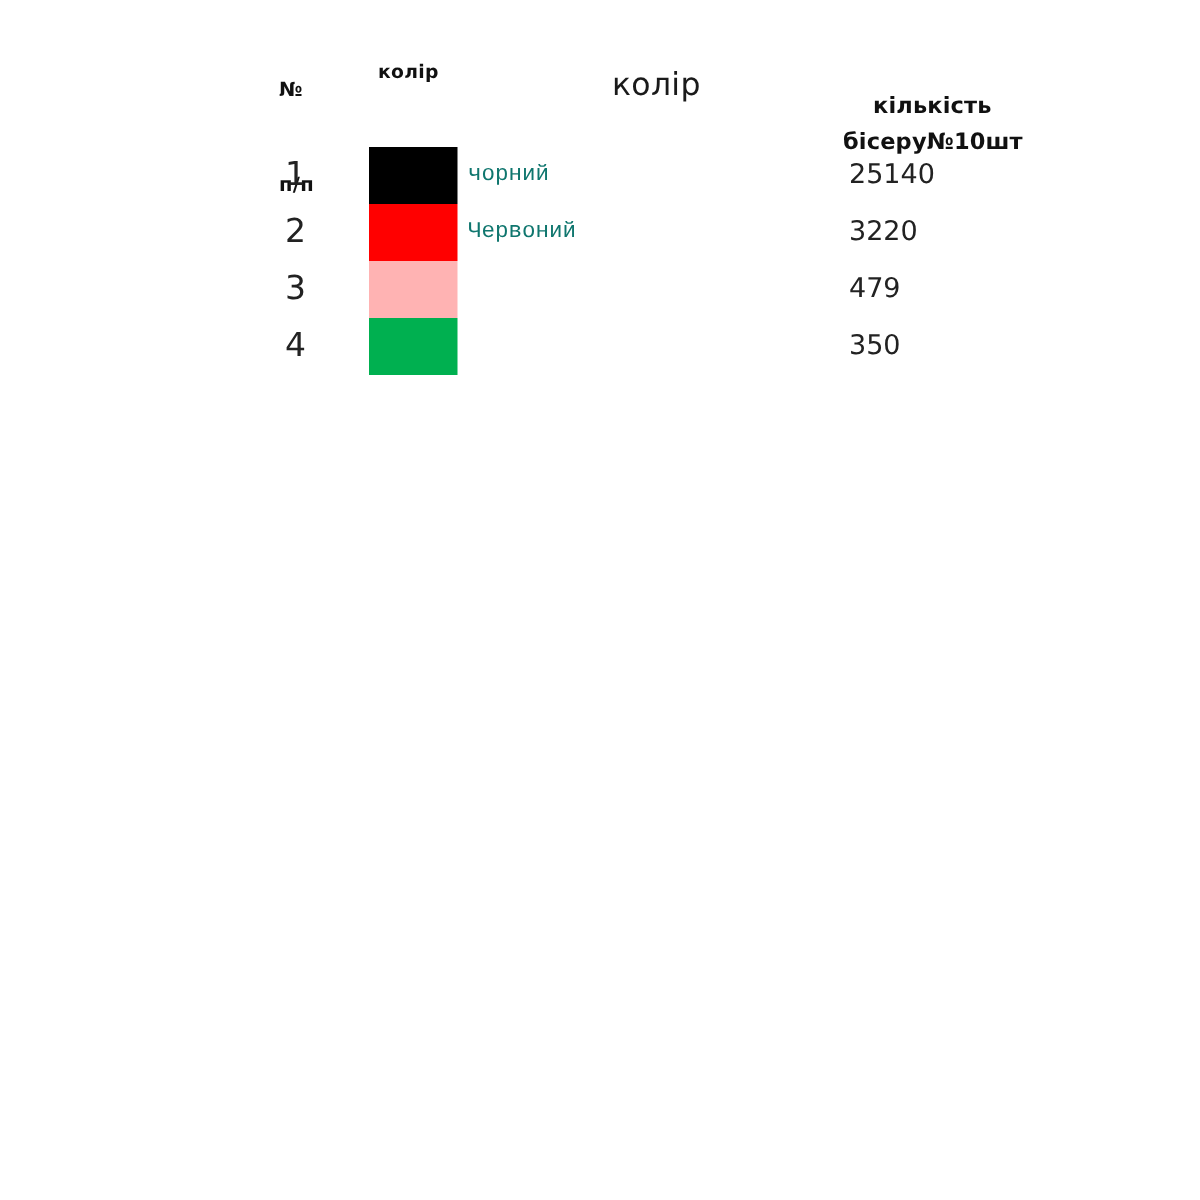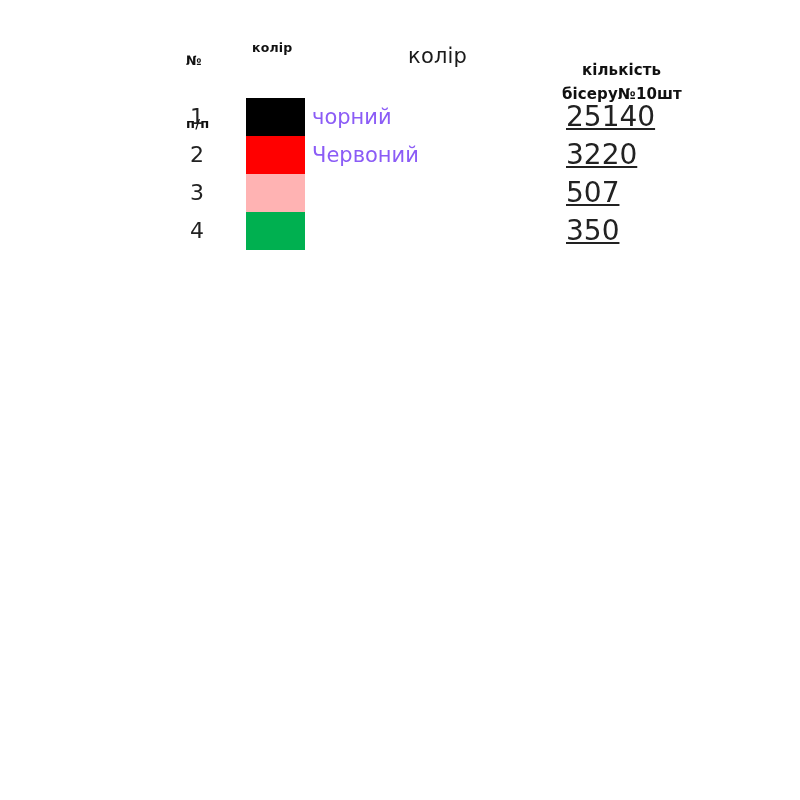--- a/index.html
+++ b/index.html
@@ -105,34 +105,34 @@
     top: 0;
     width: 59px;
     height: 38px;
   }
   .cell-name {
     position: absolute;
     left: 312px;
     top: 0;
     height: 38px;
     line-height: 38px;
-    font-size: 21px;
-    color: #8b5cf6;
+    font-size: 15px;
+    color: #0f766e;
     white-space: nowrap;
+    font-family: Liberation Mono, monospace;
   }
   .cell-qty {
     position: absolute;
     left: 566px;
     top: 0;
     height: 38px;
     line-height: 38px;
-    font-size: 28px;
+    font-size: 18px;
     color: #222222;
     white-space: nowrap;
-    text-decoration: underline;
   }
 </style>
 </head>
 <body>
 
 <div id="canvas">
 
   <div class="hdr-np">
     <span class="l1">№</span>
     <span class="l2">п/п</span>
@@ -156,21 +156,21 @@
       </div>
       <div class="row">
         <div class="cell-index">2</div>
         <div class="cell-swatch" style="background: rgb(255, 0, 0);"></div>
         <div class="cell-name">Червоний</div>
         <div class="cell-qty">3220</div>
       </div>
       <div class="row">
         <div class="cell-index">3</div>
         <div class="cell-swatch" style="background: rgb(255, 179, 179);"></div>
-        <div class="cell-qty">507</div>
+        <div class="cell-qty">479</div>
       </div>
       <div class="row">
         <div class="cell-index">4</div>
         <div class="cell-swatch" style="background: rgb(0, 176, 80);"></div>
         <div class="cell-qty">350</div>
       </div>
     </div>
 
 </div>
 

